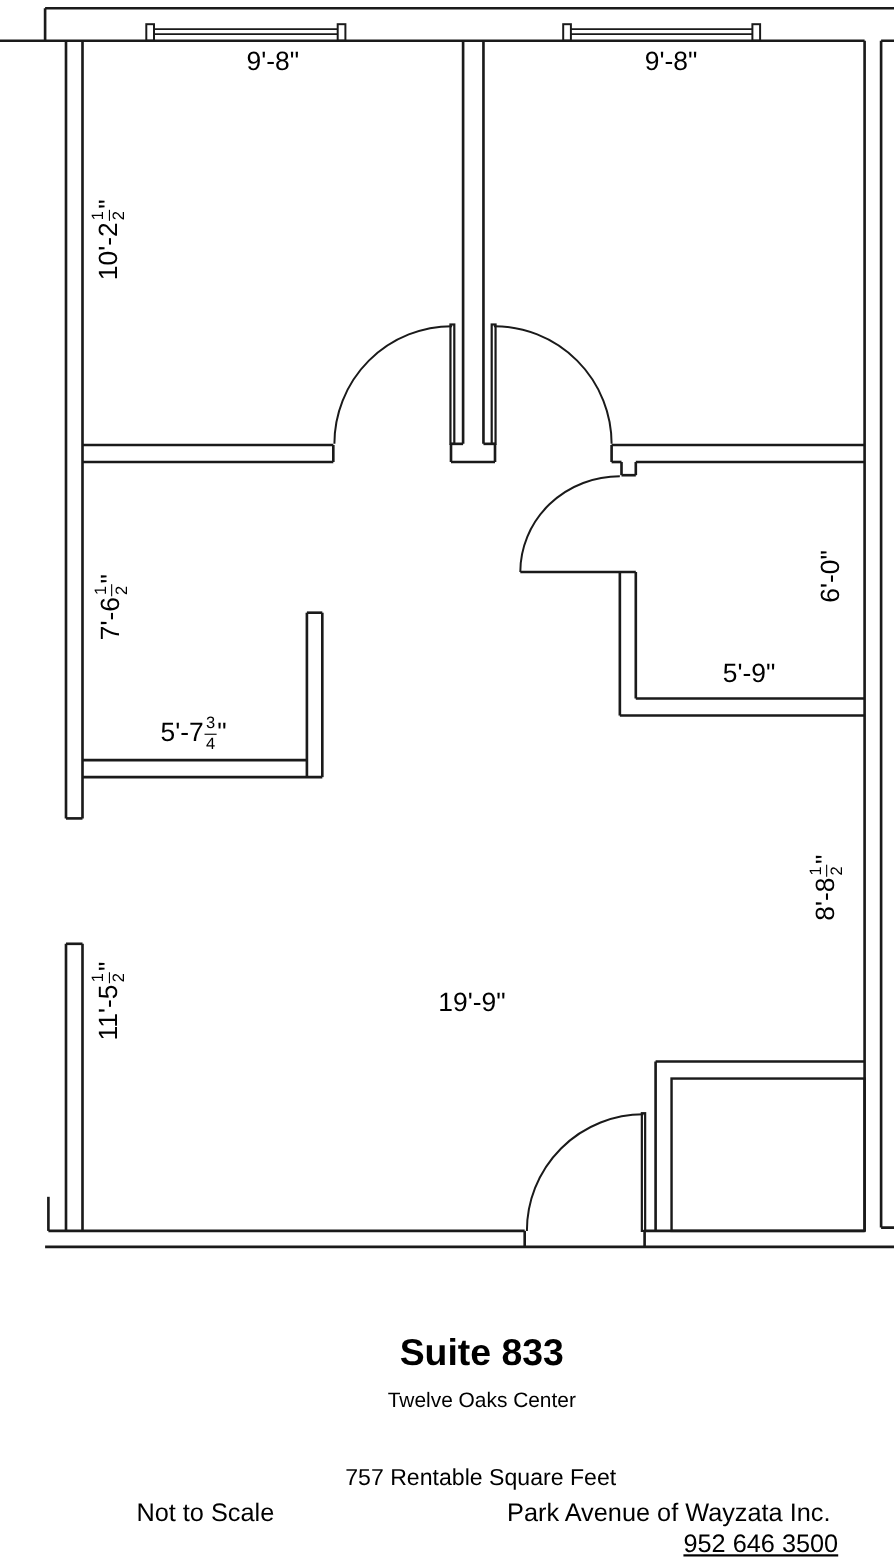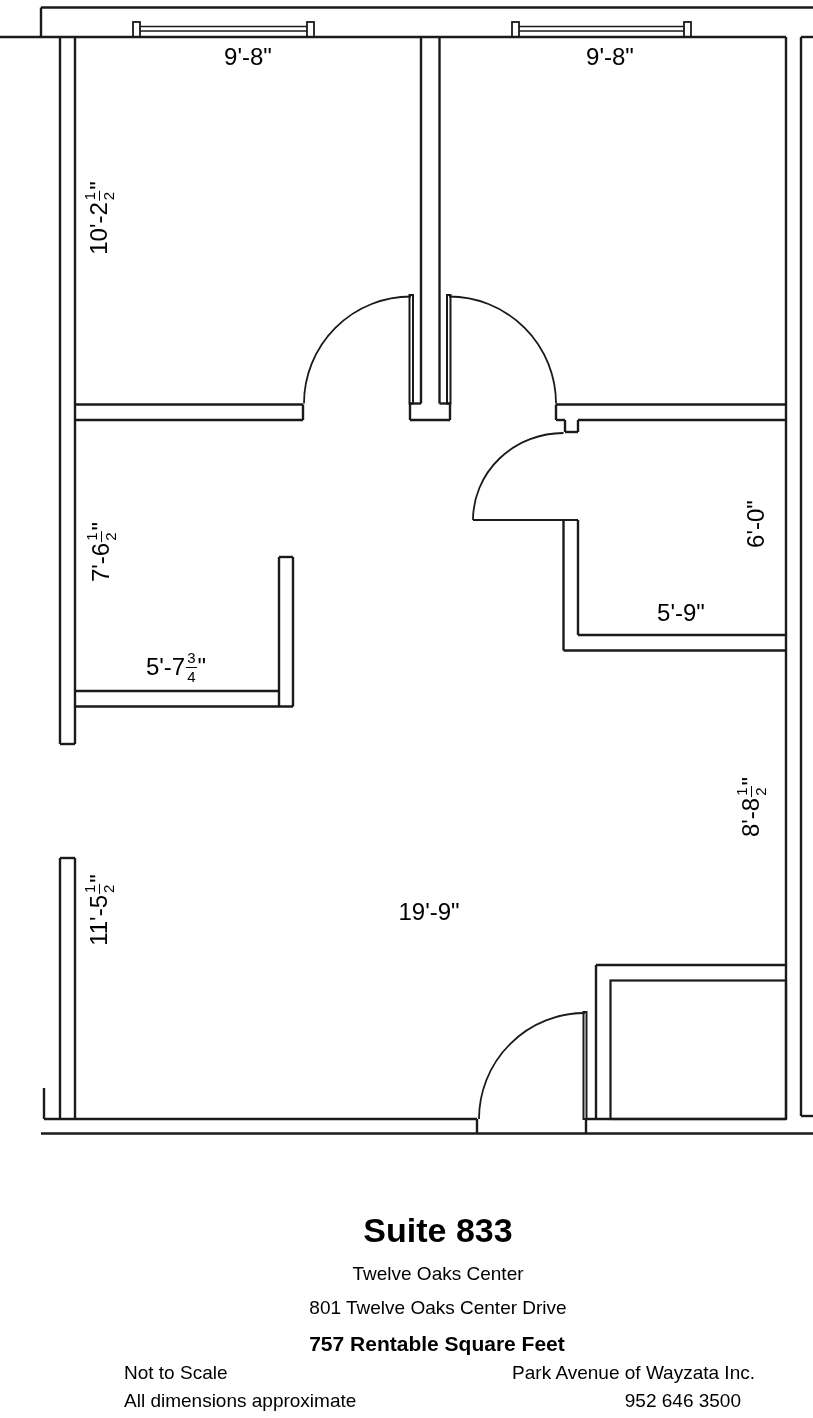--- a/index.html
+++ b/index.html
@@ -19,22 +19,22 @@
        font-size:24px;line-height:1;color:#000;
        transform:translate(-50%,-50%) rotate(var(--rot,0deg));}
   .dim .frac{display:inline-flex;flex-direction:column;align-items:center;
        font-size:15px;line-height:1;margin:0 1px;}
   .dim .frac .num{border-bottom:1.6px solid #000;padding:0 1px 1.5px;}
   .dim .frac .den{padding-top:1.5px;}
   
   .fcenter{position:absolute;transform:translate(-50%,-50%);white-space:nowrap;}
   .f-suite{font-size:34px;font-weight:bold;}
   .f-line{font-size:19px;}
-  .f-small{font-size:21px;font-weight:bold;}
-  .fnote{position:absolute;font-size:19px;white-space:nowrap;}
+  .f-small{font-size:21px;}
+  .fnote{position:absolute;font-size:23px;white-space:nowrap;}
   .fnote.right{}
 </style>
 </head>
 <body>
 
 <div id="canvas">
 
   <svg id="plan-svg" width="813" height="1418" viewBox="0 0 813 1418">
       <g>
         <line x1="41" y1="7.5" x2="813" y2="7.5" class="wall"></line>
@@ -169,21 +169,19 @@
         </span>
         <span>"</span>
       </div>
       <div class="dim" style="left: 429px; top: 912px; --rot: 0deg;">
         <span>19'-9"</span>
       </div>
     </div>
 
   <div class="fcenter f-suite" style="left:438px;top:1230px;">Suite 833</div>
   <div class="fcenter f-line" style="left:438px;top:1274px;">Twelve Oaks Center</div>
-  <div class="fcenter f-line" style="left:438px;top:1308px;">801 Twelve Oaks Center Drive</div>
   <div class="fcenter f-small" style="left:437px;top:1344px;">757 Rentable Square Feet</div>
 
   <div class="fnote" style="left:124px;top:1362px;">Not to Scale</div>
-  <div class="fnote" style="left:124px;top:1390px;">All dimensions approximate</div>
   <div class="fnote right" style="right:58px;top:1362px;">Park Avenue of Wayzata Inc.</div>
-  <div class="fnote right" style="right:72px;top:1390px;">952 646 3500</div>
+  <div class="fnote right" style="right:51px;top:1390px;text-decoration:underline;">952 646 3500</div>
 
 </div>
 
 </body></html>

